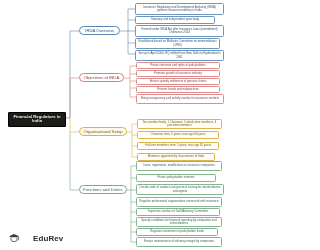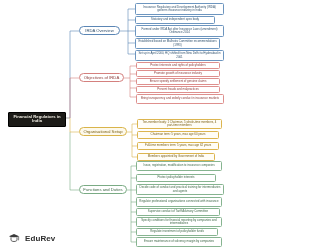--- a/index.html
+++ b/index.html
@@ -62,21 +62,21 @@
   }
   .leaf.l-blue{border-color:#6c95bf;color:#33536f;}
   .leaf.l-red{border-color:#de8f8d;color:#8d3b39;}
   .leaf.l-amber{border-color:#dcb54f;color:#7a5f14;background:#fffdf6;}
   .leaf.l-green{border-color:#86b490;color:#3c6645;}
 
   
   .footer{
     position:absolute;
     left:8px;bottom:6px;
-    display:flex;align-items:center;gap:5px;
+    display:flex;align-items:center;gap:13px;
   }
   .cap{width:12px;height:12px;display:block;}
   .brand{
     font-size:8px;
     font-weight:bold;
     color:#2d2d2d;
     letter-spacing:.1px;
   }
 </style>
 </head>

